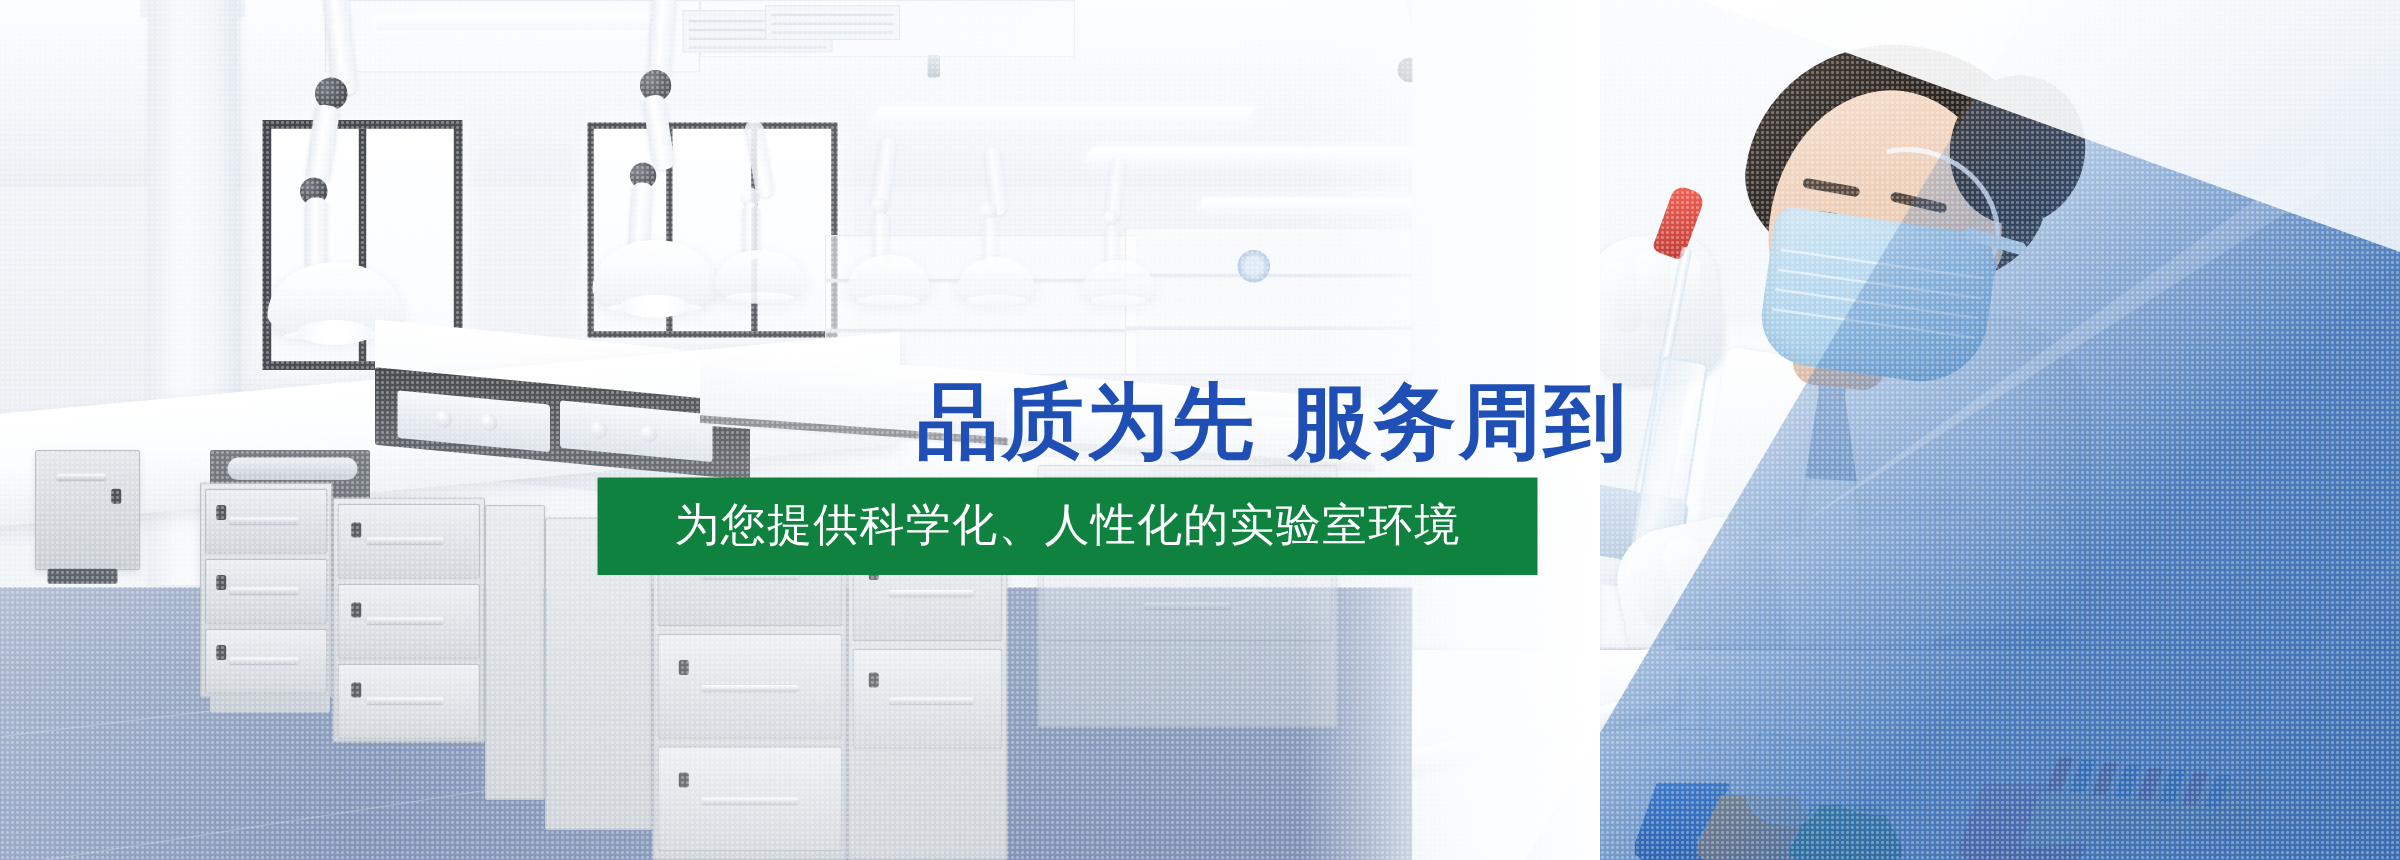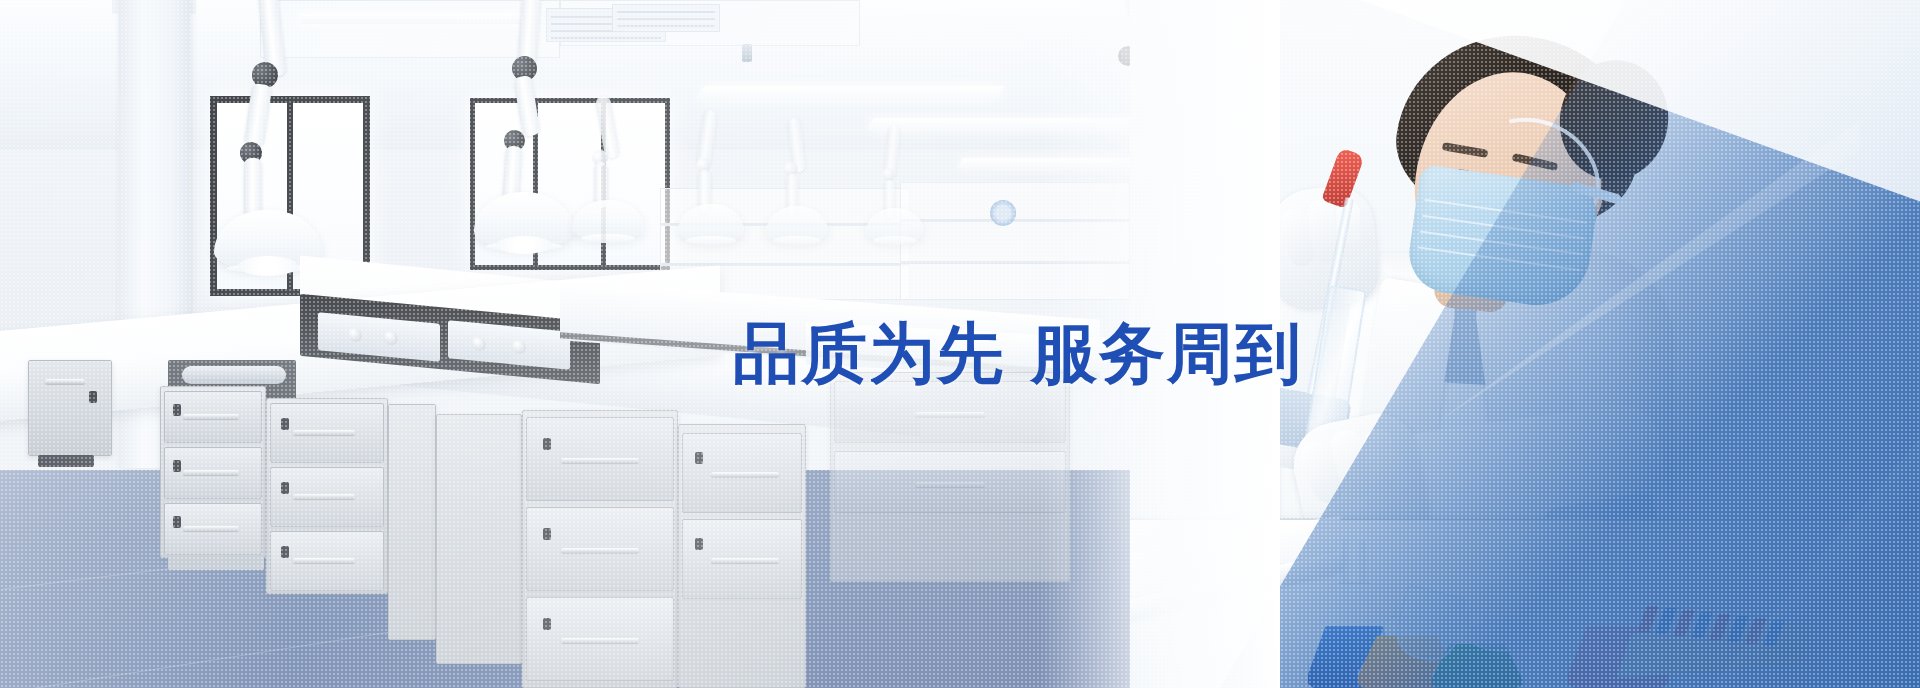--- a/index.html
+++ b/index.html
@@ -447,21 +447,21 @@
     position:absolute; left:452px; top:248px;
     font-family:"Liberation Serif", serif;
     font-size:37px; line-height:1;
     letter-spacing:8px;
     color:#5c85d6;
     opacity:.78;
     white-space:nowrap;
     text-shadow:0 1px 2px rgba(255,255,255,.55);
   }
   .txt-h1{
-    position:absolute; left:733px; top:318px;
+    position:absolute; left:733px; top:302px;
     font-family:"DejaVu Sans", sans-serif;
     font-size:66px; line-height:1.08;
     font-weight:bold;
     letter-spacing:2px;
     color:#1f4fb5;
     white-space:nowrap;
     text-shadow:0 2px 4px rgba(255,255,255,.5);
   }
   .txt-h1 .gap{ display:inline-block; width:26px; }
 
@@ -774,14 +774,17 @@
     <div class="blend"></div>
     <div class="wash"></div>
     <div class="dots"></div>
   </div>
 
 
   <div class="txt-h1">
     <span>品质为先</span><span class="gap"></span><span>服务周到</span>
   </div>
 
+  <div class="green-bar">
+    <span class="txt-sub">为您提供科学化、人性化的实验室环境</span>
+  </div>
 
 </div>
 
 </body></html>

